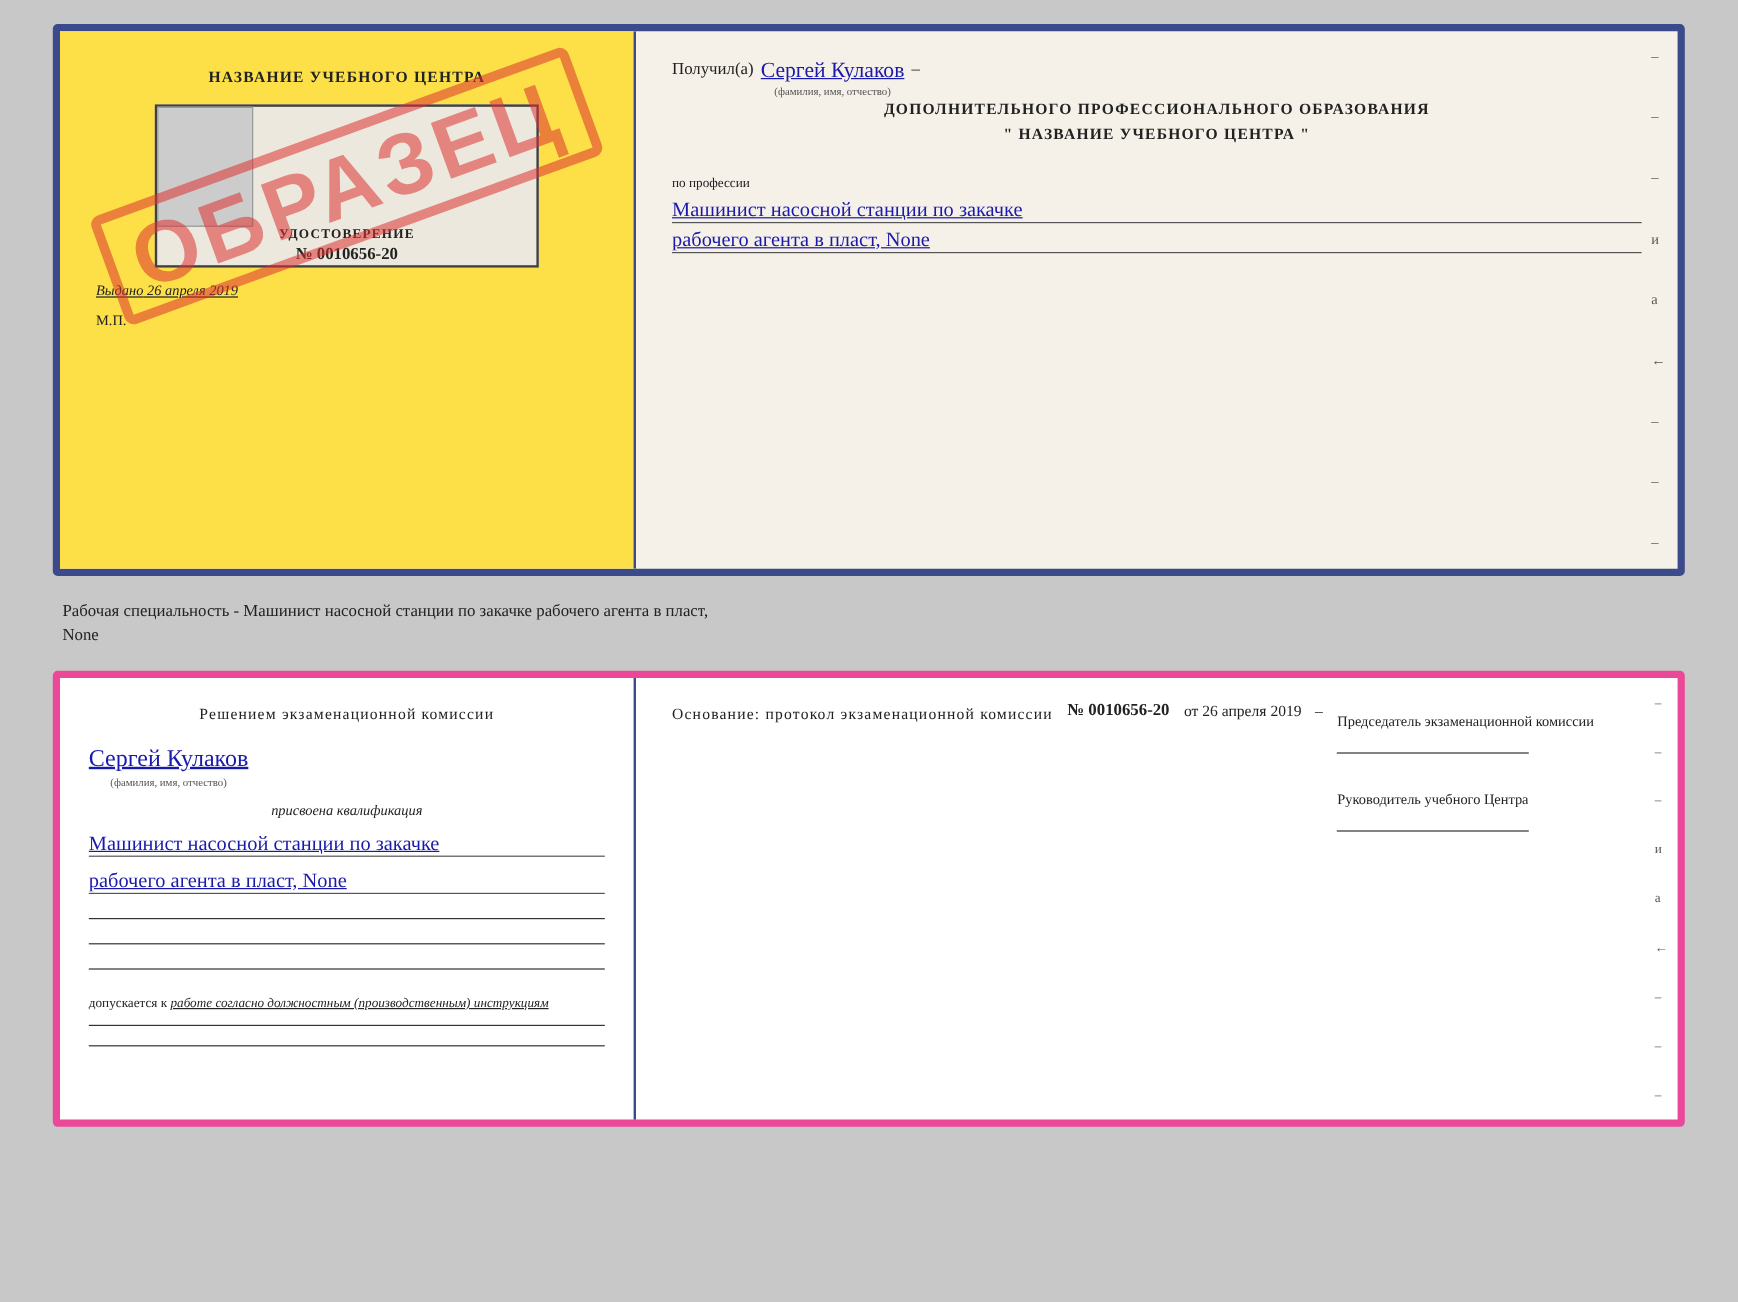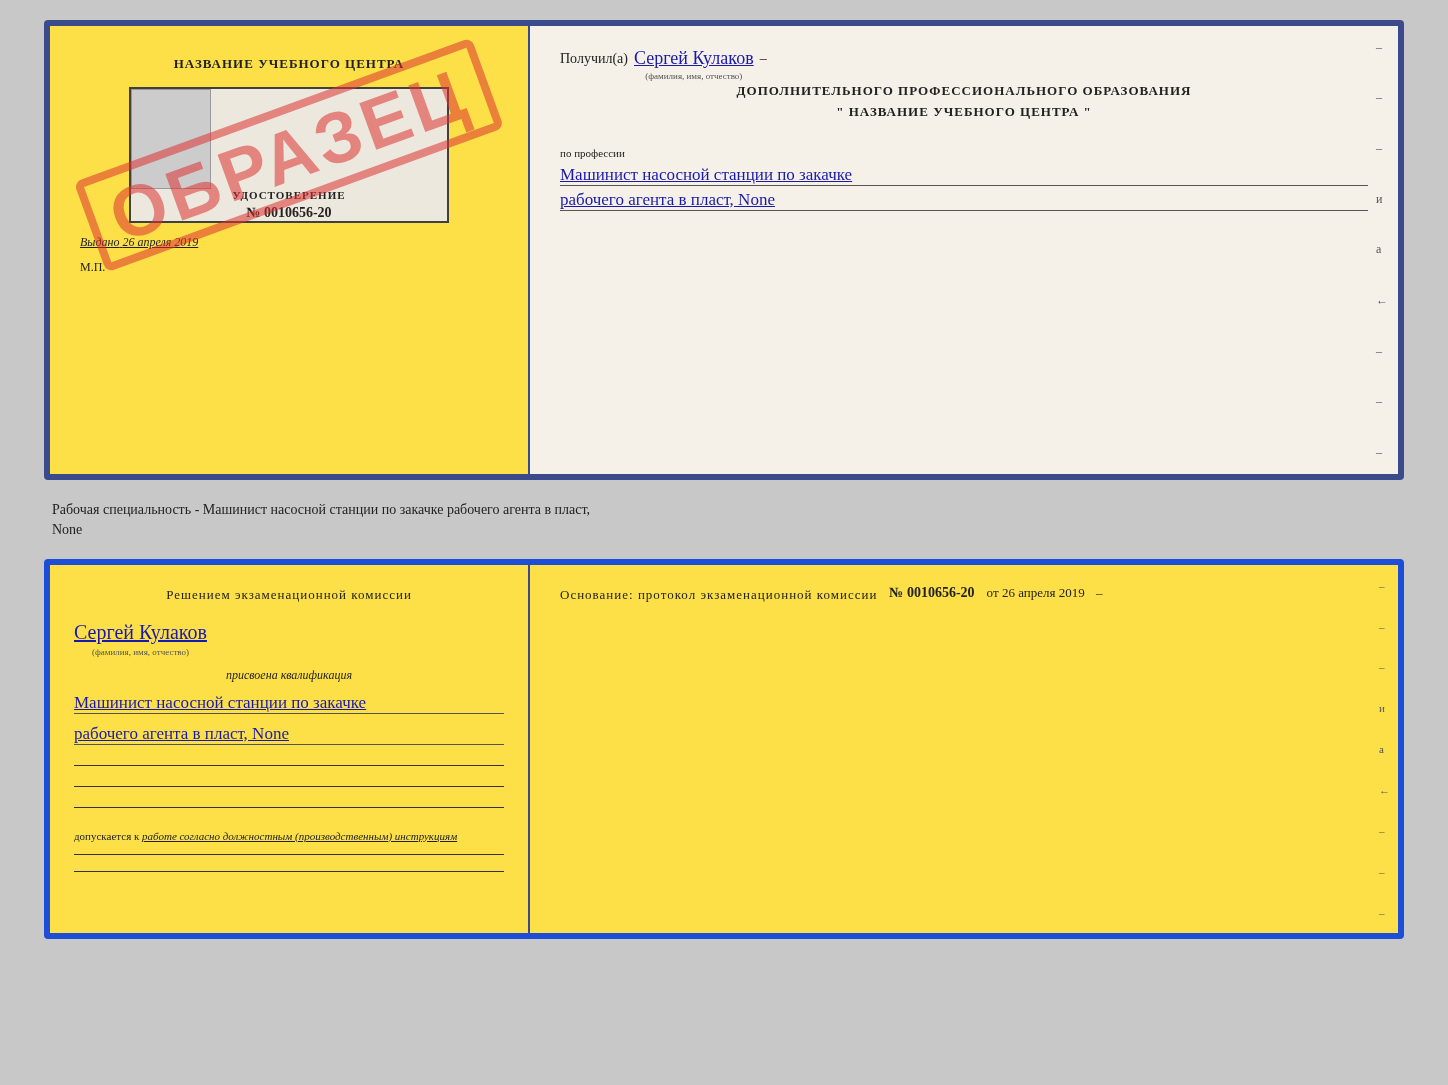--- a/index.html
+++ b/index.html
@@ -229,22 +229,22 @@
       width: 1360px;
       font-size: 14px;
       color: #222;
       padding: 4px 8px;
       line-height: 1.4;
     }
 
     
     .document-bottom {
       width: 1360px;
-      background: #fde047;
-      border: 6px solid #1d4ed8;
+      background: #ffffff;
+      border: 6px solid #ec4899;
       border-radius: 4px;
       display: flex;
       flex-direction: row;
       min-height: 380px;
     }
 
     .bottom-left {
       width: 480px;
       border-right: 2px solid #3a4a8a;
       padding: 20px 24px;
@@ -490,20 +490,31 @@
       <span>№</span>
       <span>0010656-20</span>
     </div>
 
     <div class="protocol-date">
       <span>от</span>
       <span>26 апреля 2019</span>
       <span style="margin-left:8px;">–</span>
     </div>
 
+    <div class="signature-block">
+      <div>
+        <div class="sig-label">Председатель экзаменационной комиссии</div>
+        <div class="sig-line"></div>
+      </div>
+
+      <div style="margin-top:16px;">
+        <div class="sig-label">Руководитель учебного Центра</div>
+        <div class="sig-line"></div>
+      </div>
+    </div>
 
     <div class="right-side-dashes2">
       <span>–</span>
         <span>–</span>
         <span>–</span>
         <span>и</span>
         <span>а</span>
         <span>←</span>
         <span>–</span>
         <span>–</span>

